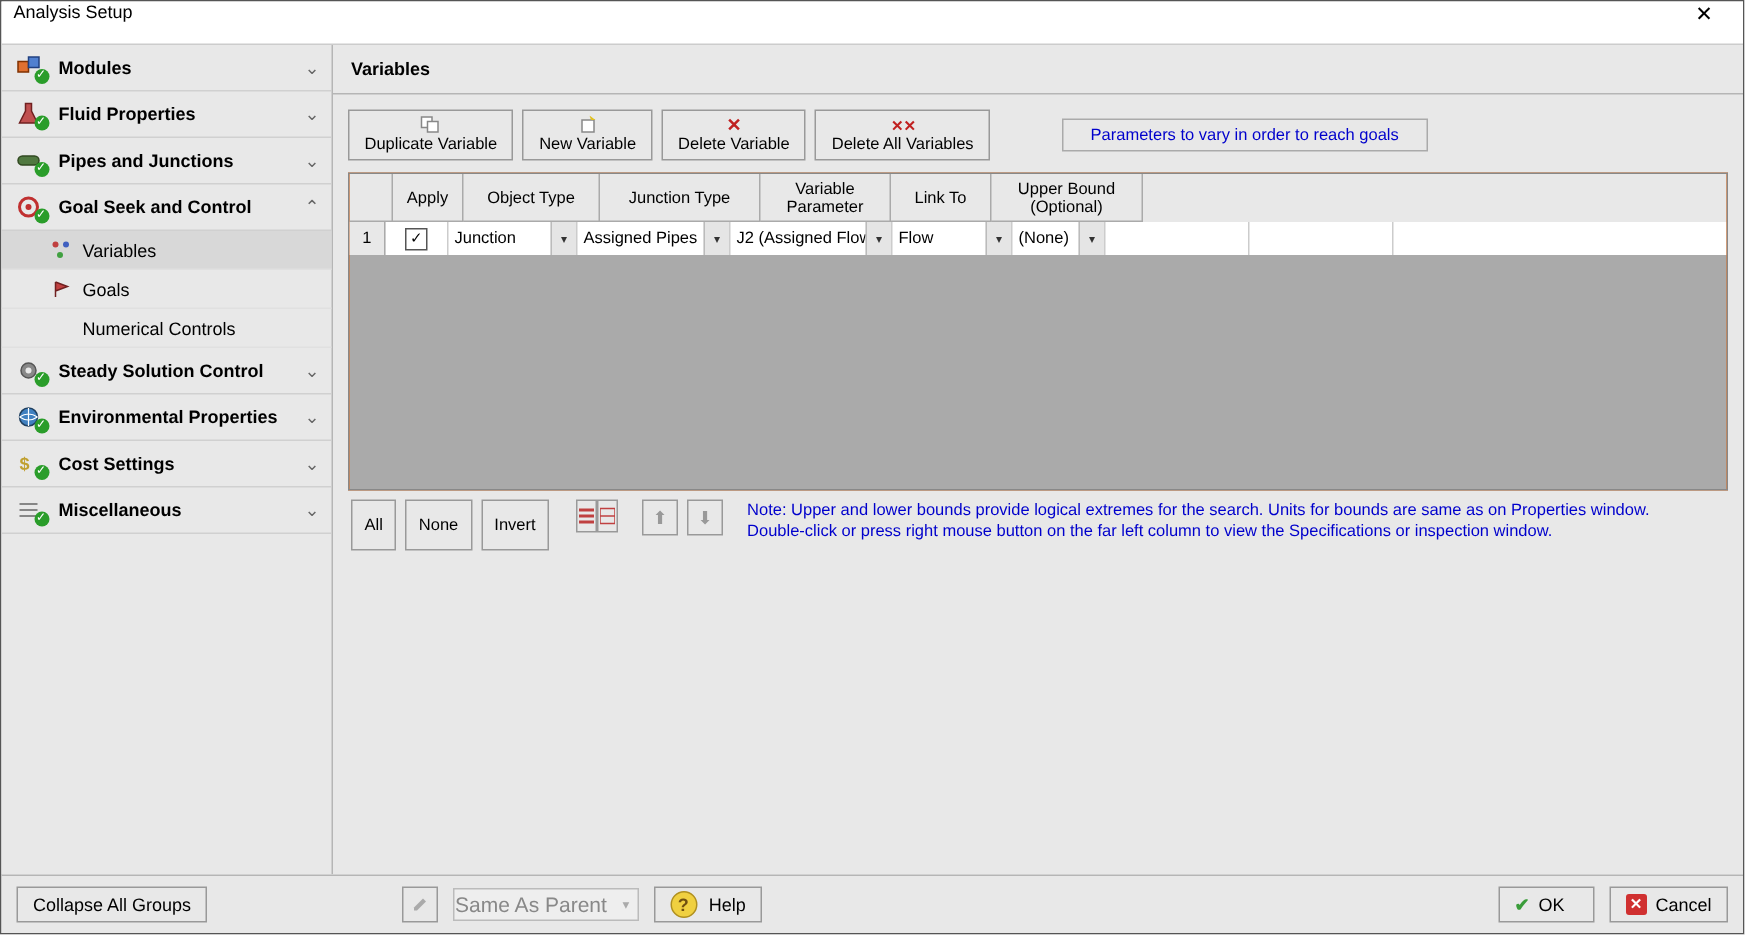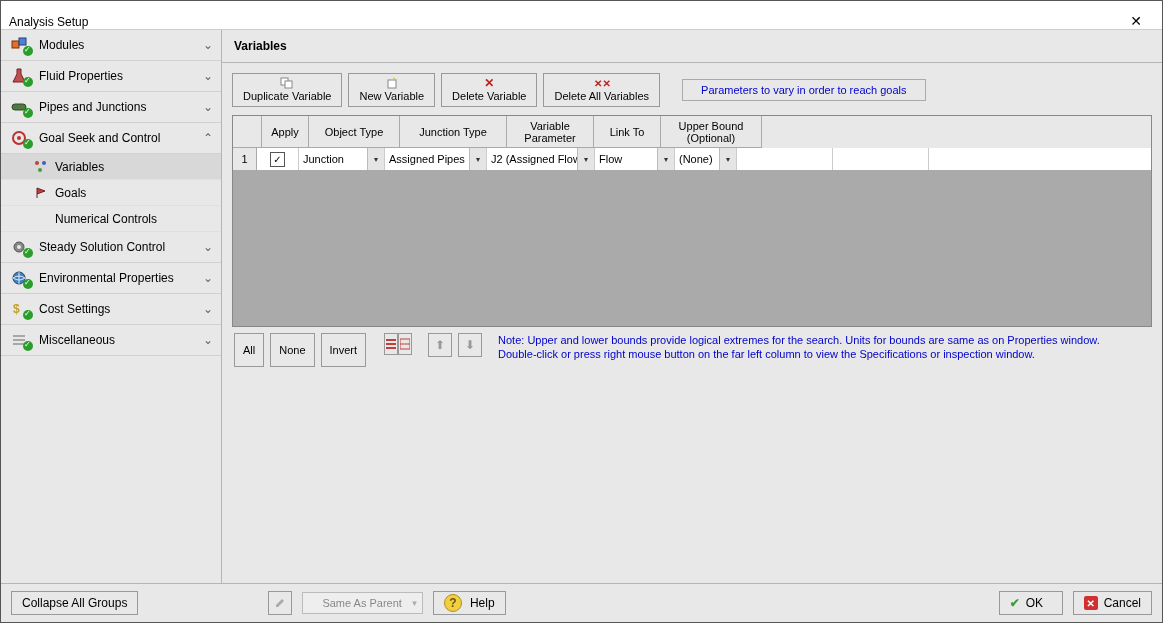--- a/index.html
+++ b/index.html
@@ -1,53 +1,53 @@
 <!DOCTYPE html>
 <html><head>
 <meta charset="utf-8">
 <style>
 html,body{margin:0;padding:0;font-family:'Segoe UI',Tahoma,sans-serif;font-size:12px;color:#000;background:#fff}
 .window{width:1163px;height:623px;border:1px solid #555;box-sizing:border-box;display:flex;flex-direction:column;background:#fff}
-.titlebar{height:28px;display:flex;align-items:flex-end;padding:0 8px;border-bottom:1px solid #ccc;background:#fff}
+.titlebar{height:28px;display:flex;align-items:flex-start;padding:0 8px;border-bottom:1px solid #ccc;background:#fff}
 .titlebar .title{flex:1;font-size:12px}
 .titlebar .close{width:36px;text-align:center;cursor:pointer;font-size:14px}
 .body{flex:1;display:flex;background:#e8e8e8;overflow:hidden}
 .sidebar{width:220px;border-right:1px solid #b5b5b5;display:flex;flex-direction:column;background:#e8e8e8}
 .nav-item{height:30px;display:flex;align-items:center;padding:0 8px;border-bottom:1px solid #d0d0d0;cursor:pointer;gap:8px}
 .nav-item .ico{width:22px;height:18px;display:flex;align-items:center;justify-content:center;position:relative}
-.nav-item .lbl{flex:1;font-weight:normal}
+.nav-item .lbl{flex:1;font-weight:bold}
 .nav-item .chev{color:#666;font-size:12px}
 .sub-item{height:25px;display:flex;align-items:center;padding-left:32px;gap:6px;cursor:pointer;border-bottom:1px solid #e0e0e0}
 .sub-item.active{background:#d8d8d8}
 .sub-item .sico{width:16px;height:16px;display:flex;align-items:center;justify-content:center}
 .main{flex:1;display:flex;flex-direction:column;background:#e8e8e8}
 .main-header{height:32px;display:flex;align-items:center;padding:0 12px;border-bottom:1px solid #b5b5b5;font-weight:bold;background:#e8e8e8}
 .main-content{flex:1;padding:10px 10px 0 10px;display:flex;flex-direction:column}
 .toolbar{display:flex;gap:6px;align-items:center;margin-bottom:8px}
 .tbtn{background:#e8e8e8;border:1px solid #999;padding:2px 10px 4px 10px;display:flex;flex-direction:column;align-items:center;cursor:pointer;min-width:80px;height:34px;justify-content:center;box-sizing:border-box}
 .tbtn .tico{height:14px;display:flex;align-items:center;justify-content:center;font-size:12px}
 .tbtn .tlbl{font-size:11px;line-height:12px}
-.param-note{color:#0000cc;font-size:11px;padding:4px 18px;border:1px solid #aaa;margin-left:16px;background:#e8e8e8}
+.param-note{color:#0000cc;font-size:11px;padding:4px 18px;border:1px solid #aaa;margin-left:42px;background:#e8e8e8}
 .grid-wrap{border:1px solid #888;background:#f97316;flex:1;display:flex;flex-direction:column;overflow:hidden}
 .ghead{display:flex;background:#e8e8e8;height:32px}
 .ghead .gh{border-right:1px solid #aaa;border-bottom:1px solid #aaa;display:flex;align-items:center;justify-content:center;text-align:center;font-size:11px;line-height:12px;padding:2px}
 .grow{display:flex;background:#fff;height:22px}
 .grow .gc{border-right:1px solid #ccc;display:flex;align-items:center;font-size:11px;position:relative;padding:0 4px;box-sizing:border-box}
 .grow .rownum{background:#e8e8e8;border-right:1px solid #aaa;justify-content:center}
 .dd{position:absolute;right:0;top:0;width:16px;height:100%;background:#e5e5e5;border-left:1px solid #bbb;display:flex;align-items:center;justify-content:center;font-size:8px;color:#333;cursor:pointer}
 .gbody-rest{flex:1;background:#aaa}
 .below-grid{display:flex;align-items:flex-start;gap:6px;padding:6px 2px}
 .sbtn{background:#e8e8e8;border:1px solid #999;padding:16px 8px;cursor:pointer;font-size:11px;height:22px;box-sizing:border-box;display:flex;align-items:center}
 .iconbtn{background:#e8e8e8;border:1px solid #999;width:22px;height:22px;display:flex;align-items:center;justify-content:center;cursor:pointer;font-size:12px}
 .iconbtn.disabled{color:#999;cursor:default}
 .note-txt{color:#0000cc;font-size:11px;line-height:14px;margin-left:10px}
 .footer{height:38px;border-top:1px solid #b5b5b5;background:#e8e8e8;display:flex;align-items:center;padding:0 10px;gap:10px}
 .footer .spacer{flex:1}
 .fbtn{background:#e8e8e8;border:1px solid #999;padding:3px 10px;cursor:pointer;display:flex;align-items:center;gap:6px;height:24px;box-sizing:border-box;font-size:12px}
-.dropdown-dis{border:1px solid #bbb;background:#eee;color:#888;padding:2px 20px 2px 19px;position:relative;height:22px;box-sizing:border-box;display:flex;align-items:center;font-size:11px}
+.dropdown-dis{border:1px solid #bbb;background:#eee;color:#888;padding:2px 20px 2px 0;position:relative;height:22px;box-sizing:border-box;display:flex;align-items:center;font-size:14px}
 .dropdown-dis::after{content:'▾';position:absolute;right:5px;color:#aaa;font-size:9px}
 .ico-check{width:10px;height:10px;border-radius:50%;background:#2a9d2a;display:inline-block;position:relative}
 .ico-check::after{content:'✓';color:#fff;font-size:8px;position:absolute;left:1px;top:-1px}
 svg{display:block}
 .chk{width:13px;height:13px;border:1px solid #555;display:flex;align-items:center;justify-content:center;font-size:10px;color:#000;margin:0 auto}
 .pair-icons{display:flex;gap:0}
 .pair-icons .half{width:12px;height:20px;border:1px solid #999;background:#e8e8e8;display:flex;align-items:center;justify-content:center}
 </style>
 </head>
 <body>

